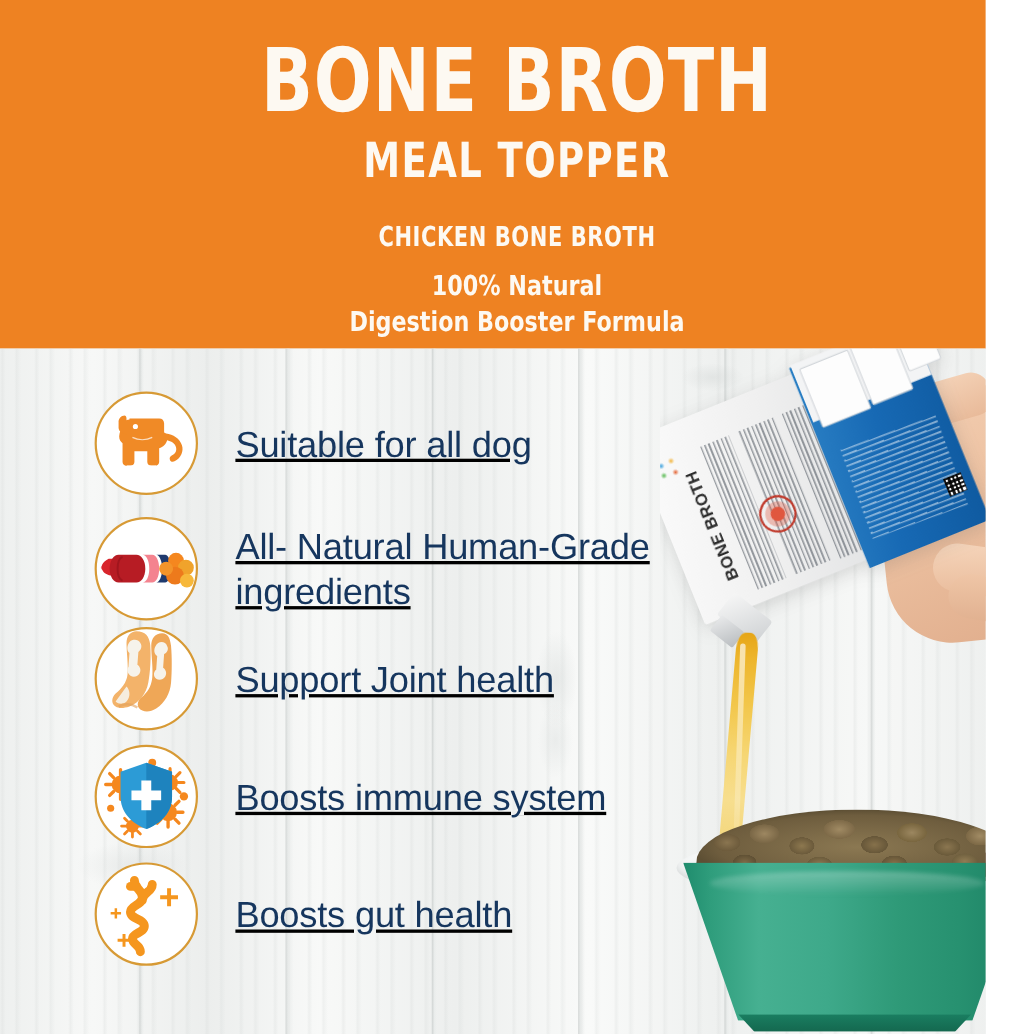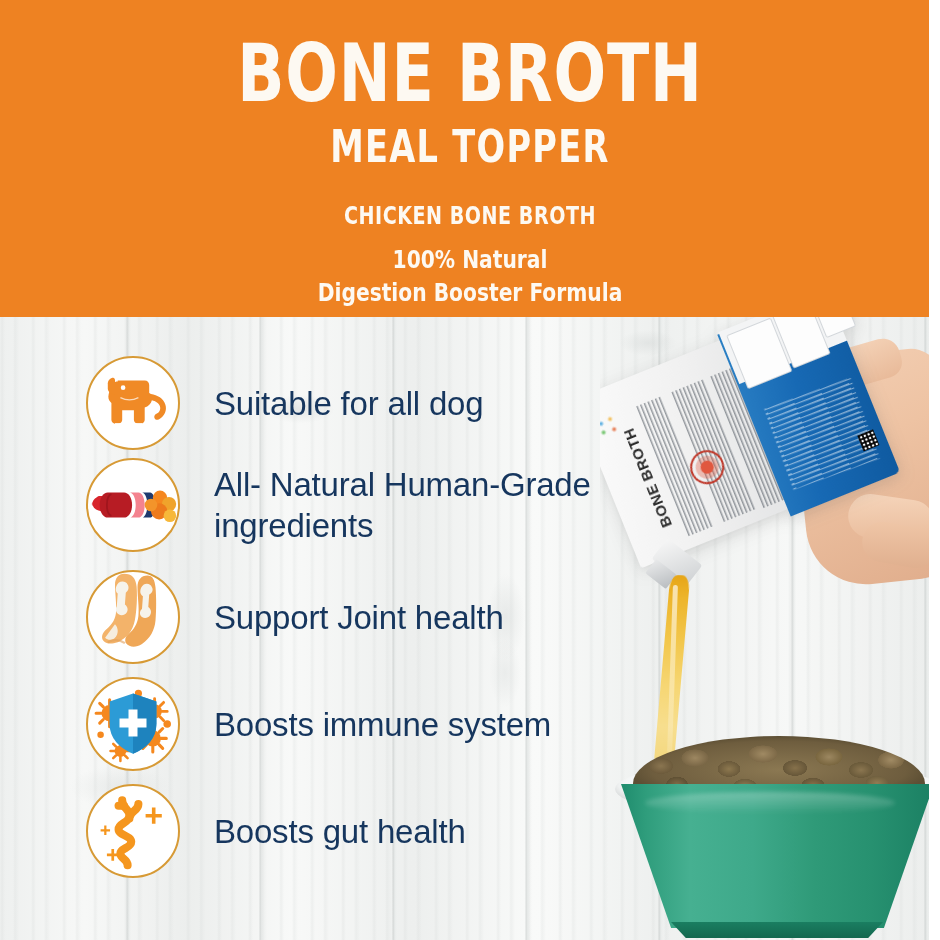--- a/index.html
+++ b/index.html
@@ -7,21 +7,20 @@
     padding: 0;
     background: #ffffff;
   }
   #page {
     position: relative;
     width: 896px;
     height: 940px;
     overflow: hidden;
     font-family: "Liberation Sans", sans-serif;
     background: #f2f3f2;
-    padding-left: 33px;
   }
 
   
   .header {
     position: absolute;
     left: 0; top: 0;
     width: 940px;
     height: 317px;
     background: #ee8222;
     text-align: center;
@@ -139,20 +138,21 @@
     width: 940px;
     height: 623px;
   }
   .feature-row {
     position: absolute;
     left: 86px;
     width: 560px;
     height: 96px;
     display: flex;
     align-items: center;
+    text-decoration: underline;
   }
   .icon-badge {
     position: relative;
     flex: 0 0 auto;
     width: 94px;
     height: 94px;
     border-radius: 50%;
     background: #ffffff;
     border: 2px solid #d79a35;
     box-sizing: border-box;
@@ -429,21 +429,21 @@
             <path d="M28 22c-3 0-6 3-6 6v6c0 2 1 4 3 5l5 2V25c0-2-1-3-2-3z"></path>
             <circle cx="39" cy="33" r="2.6" fill="#ffffff"></circle>
           </g>
           <path d="M30 73h30" stroke="#ffffff" stroke-width="1.6" fill="none" opacity="0.85"></path>
           <path d="M36 44c6 3 14 3 20 0" stroke="#ffffff" stroke-width="1.4" fill="none" opacity="0.7"></path>
         </svg>
       </div>
       <div class="feature-text">Suitable for all dog</div>
     </div>
 
-    <div class="feature-row" style="top:140px;">
+    <div class="feature-row" style="top:152px;">
       <div class="icon-badge">
         <svg viewBox="0 0 100 100" aria-hidden="true">
           <rect x="4" y="47" width="14" height="4" rx="2" fill="#F2A0A8"></rect>
           <path d="M12 40c-6 3-9 8-6 12 2 4 9 6 16 5l4-1V40z" fill="#D8252C"></path>
           <path d="M22 36c-5 0-9 6-9 14s4 14 9 14h18c5 0 9-6 9-14s-4-14-9-14z" fill="#B71C24"></path>
           <path d="M26 38c-3 1-5 6-5 12s2 11 5 12" stroke="#8E1017" stroke-width="2" fill="none" opacity="0.55"></path>
           <path d="M46 36h10c4 0 7 6 7 14s-3 14-7 14H46c4 0 7-6 7-14s-3-14-7-14z" fill="#F4838F"></path>
           <path d="M60 36h9c3 0 6 6 6 14s-3 14-6 14h-9c3 0 6-6 6-14s-3-14-6-14z" fill="#1F3A6E"></path>
           <circle cx="80" cy="42" r="8" fill="#F5871F"></circle>
           <circle cx="90" cy="49" r="8" fill="#F0A32B"></circle>

